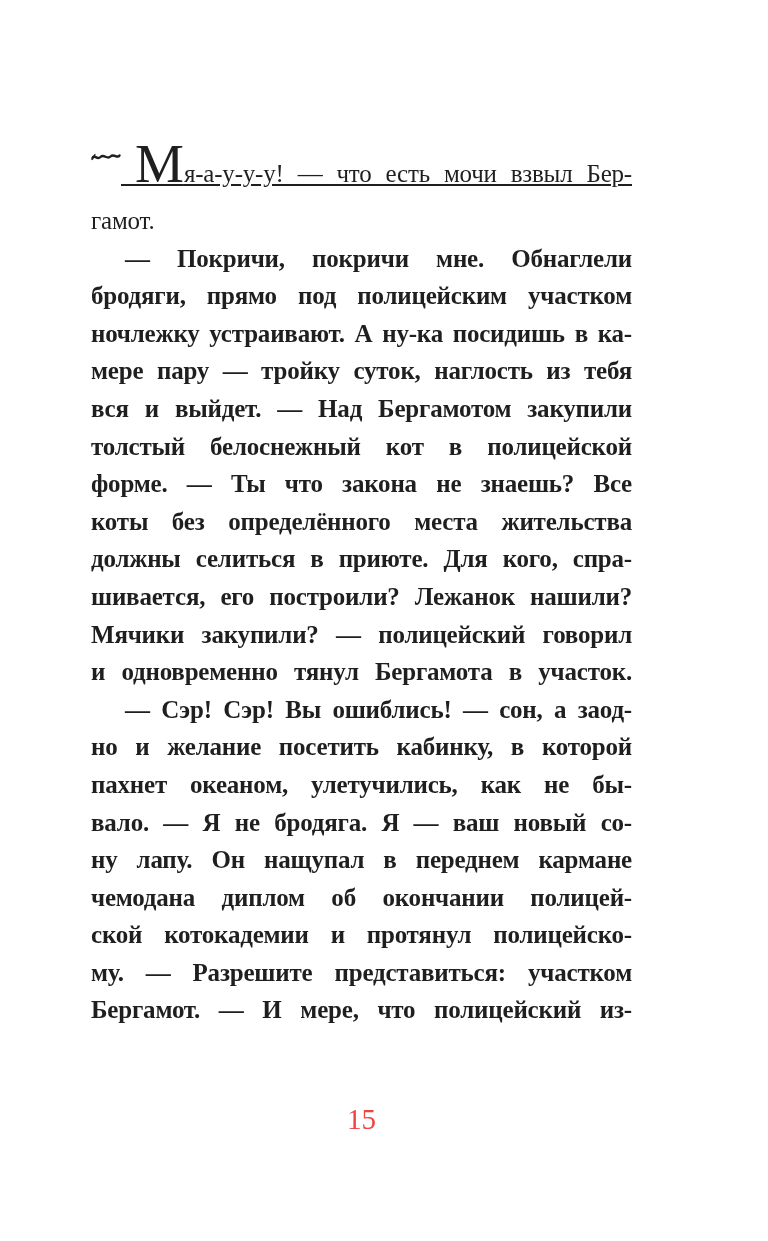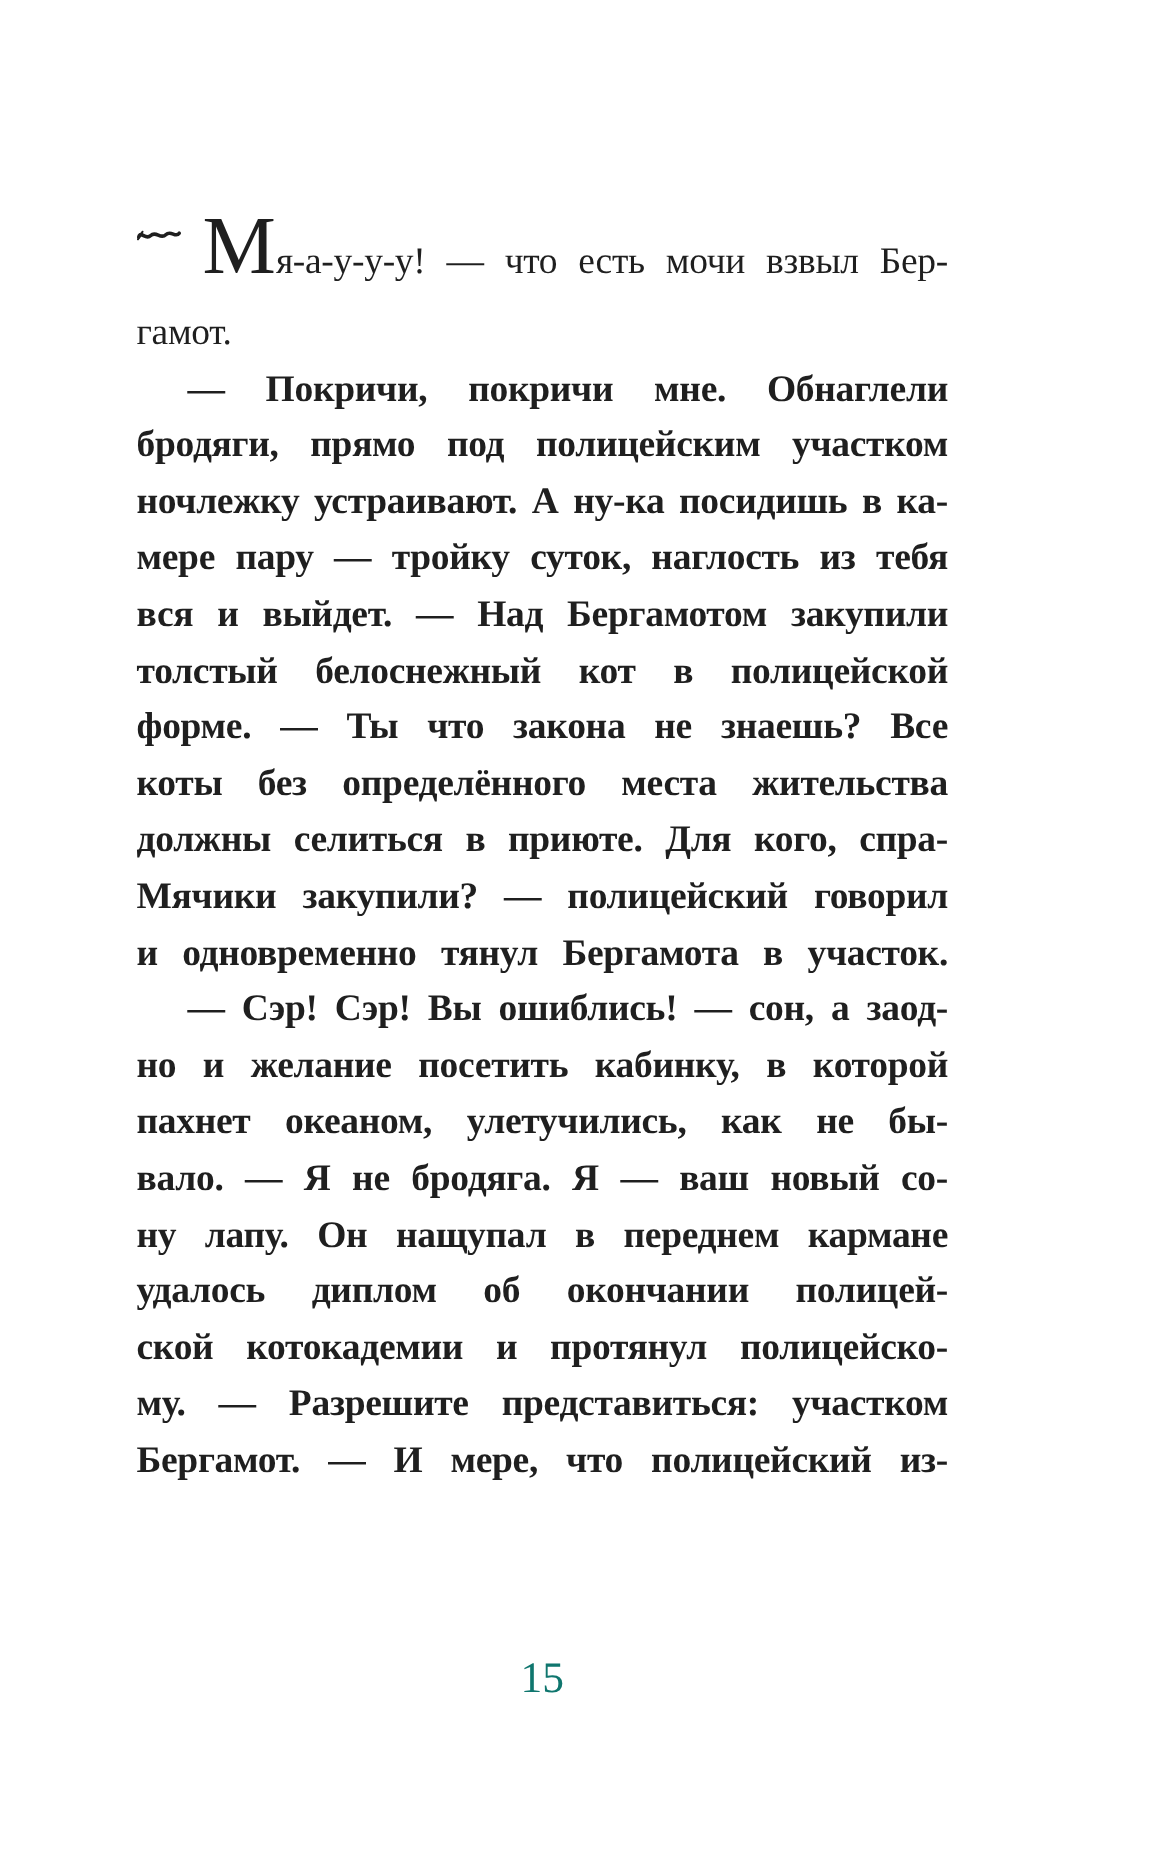--- a/index.html
+++ b/index.html
@@ -39,20 +39,21 @@
     text-align-last: justify;
     font-weight: bold;
   }
   .line.indent {
     text-indent: 34px;
   }
   .line-first {
     line-height: 56px;
     text-align: justify;
     text-align-last: justify;
+    text-decoration: underline;
   }
   .dropcap {
     font-size: 55px;
     line-height: 1;
     letter-spacing: 0;
   }
   .orn {
     display: inline-block;
     vertical-align: 20px;
   }
@@ -64,21 +65,21 @@
     padding: 0;
   }
   .folio {
     position: absolute;
     left: 91px;
     top: 1103px;
     width: 541px;
     text-align: center;
     font-size: 29px;
     letter-spacing: 0;
-    color: #0f766e;
+    color: #ef4444;
   }
 </style>
 </head>
 <body>
 
 <div class="page">
 
   <main class="text-block">
 
     <div class="paragraph">
@@ -96,30 +97,31 @@
         <div class="paragraph">
           <div class="line j indent">— Покричи, покричи мне. Обнаглели</div>
           <div class="line j">бродяги, прямо под полицейским участком</div>
           <div class="line j">ночлежку устраивают. А ну-ка посидишь в ка-</div>
           <div class="line j">мере пару — тройку суток, наглость из тебя</div>
           <div class="line j">вся и выйдет. — Над Бергамотом закупили</div>
           <div class="line j">толстый белоснежный кот в полицейской</div>
           <div class="line j">форме. — Ты что закона не знаешь? Все</div>
           <div class="line j">коты без определённого места жительства</div>
           <div class="line j">должны селиться в приюте. Для кого, спра-</div>
+          <div class="line j">шивается, его построили? Лежанок нашили?</div>
           <div class="line j">Мячики закупили? — полицейский говорил</div>
           <div class="line j">и одновременно тянул Бергамота в участок.</div>
         </div>
         <div class="paragraph">
           <div class="line j indent">— Сэр! Сэр! Вы ошиблись! — сон, а заод-</div>
           <div class="line j">но и желание посетить кабинку, в которой</div>
           <div class="line j">пахнет океаном, улетучились, как не бы-</div>
           <div class="line j">вало. — Я не бродяга. Я — ваш новый со-</div>
           <div class="line j">ну лапу. Он нащупал в переднем кармане</div>
-          <div class="line j">удалось диплом об окончании полицей-</div>
+          <div class="line j">чемодана диплом об окончании полицей-</div>
           <div class="line j">ской котокадемии и протянул полицейско-</div>
           <div class="line j">му. — Разрешите представиться: участком</div>
           <div class="line j">Бергамот. — И мере, что полицейский из-</div>
         </div>
       </div>
 
   </main>
 
   <footer class="folio">15</footer>
 

